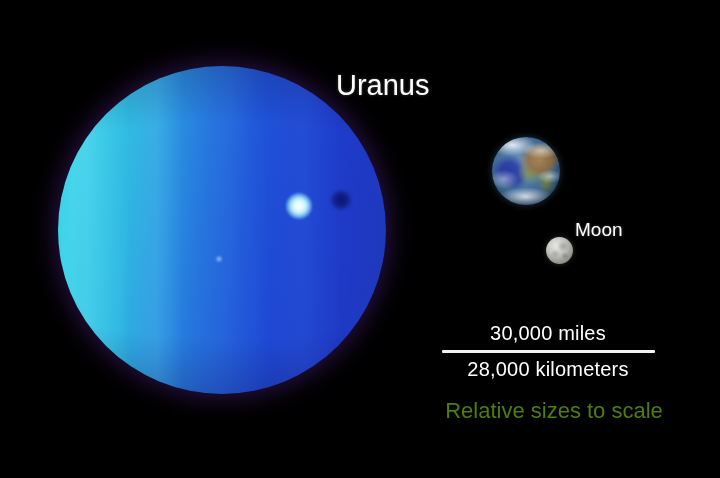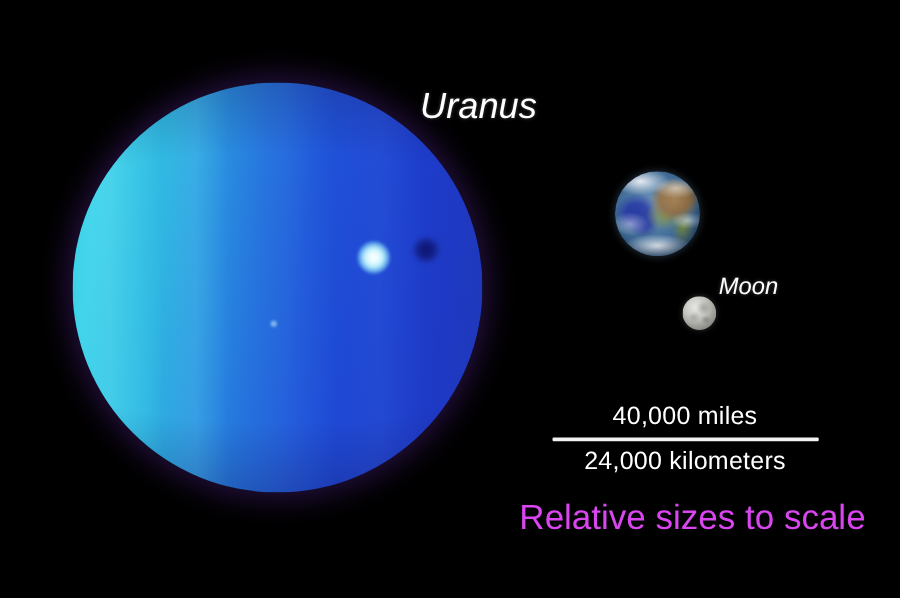--- a/index.html
+++ b/index.html
@@ -205,21 +205,20 @@
           #8f8f8a 72%,
           #59595a 92%,
           #2e2e30 100%);
     box-shadow: 0 0 4px 1px rgba(180,180,180,0.18);
   }
 
   
   .label {
     position: absolute;
     color: #ffffff;
-    font-style: italic;
     font-weight: 400;
     white-space: nowrap;
     text-shadow: 0 0 3px rgba(255,255,255,0.30);
   }
   .label-uranus {
     left: 336px;
     top: 69px;
     font-size: 29px;
   }
   .label-earth {
@@ -258,22 +257,22 @@
     border-radius: 1px;
   }
 
   
   .caption {
     position: absolute;
     left: 414px;
     top: 398px;
     width: 280px;
     text-align: center;
-    color: #d946ef;
-    font-size: 28px;
+    color: #4d7c0f;
+    font-size: 22px;
     font-weight: 400;
     font-style: normal;
     white-space: nowrap;
   }
 </style>
 </head>
 <body>
 
 <div id="stage">
 
@@ -293,20 +292,20 @@
   <div class="moon-wrap">
     <div class="moon-disc"></div>
   </div>
 
   <div class="label label-uranus">Uranus</div>
 
 
   <div class="label label-moon">Moon</div>
 
   <div class="scalebar">
-    <div class="scalebar-top-text">40,000 miles</div>
+    <div class="scalebar-top-text">30,000 miles</div>
     <div class="scalebar-line"></div>
-    <div class="scalebar-bottom-text">24,000 kilometers</div>
+    <div class="scalebar-bottom-text">28,000 kilometers</div>
   </div>
 
   <div class="caption">Relative sizes to scale</div>
 
 </div>
 
 </body></html>

